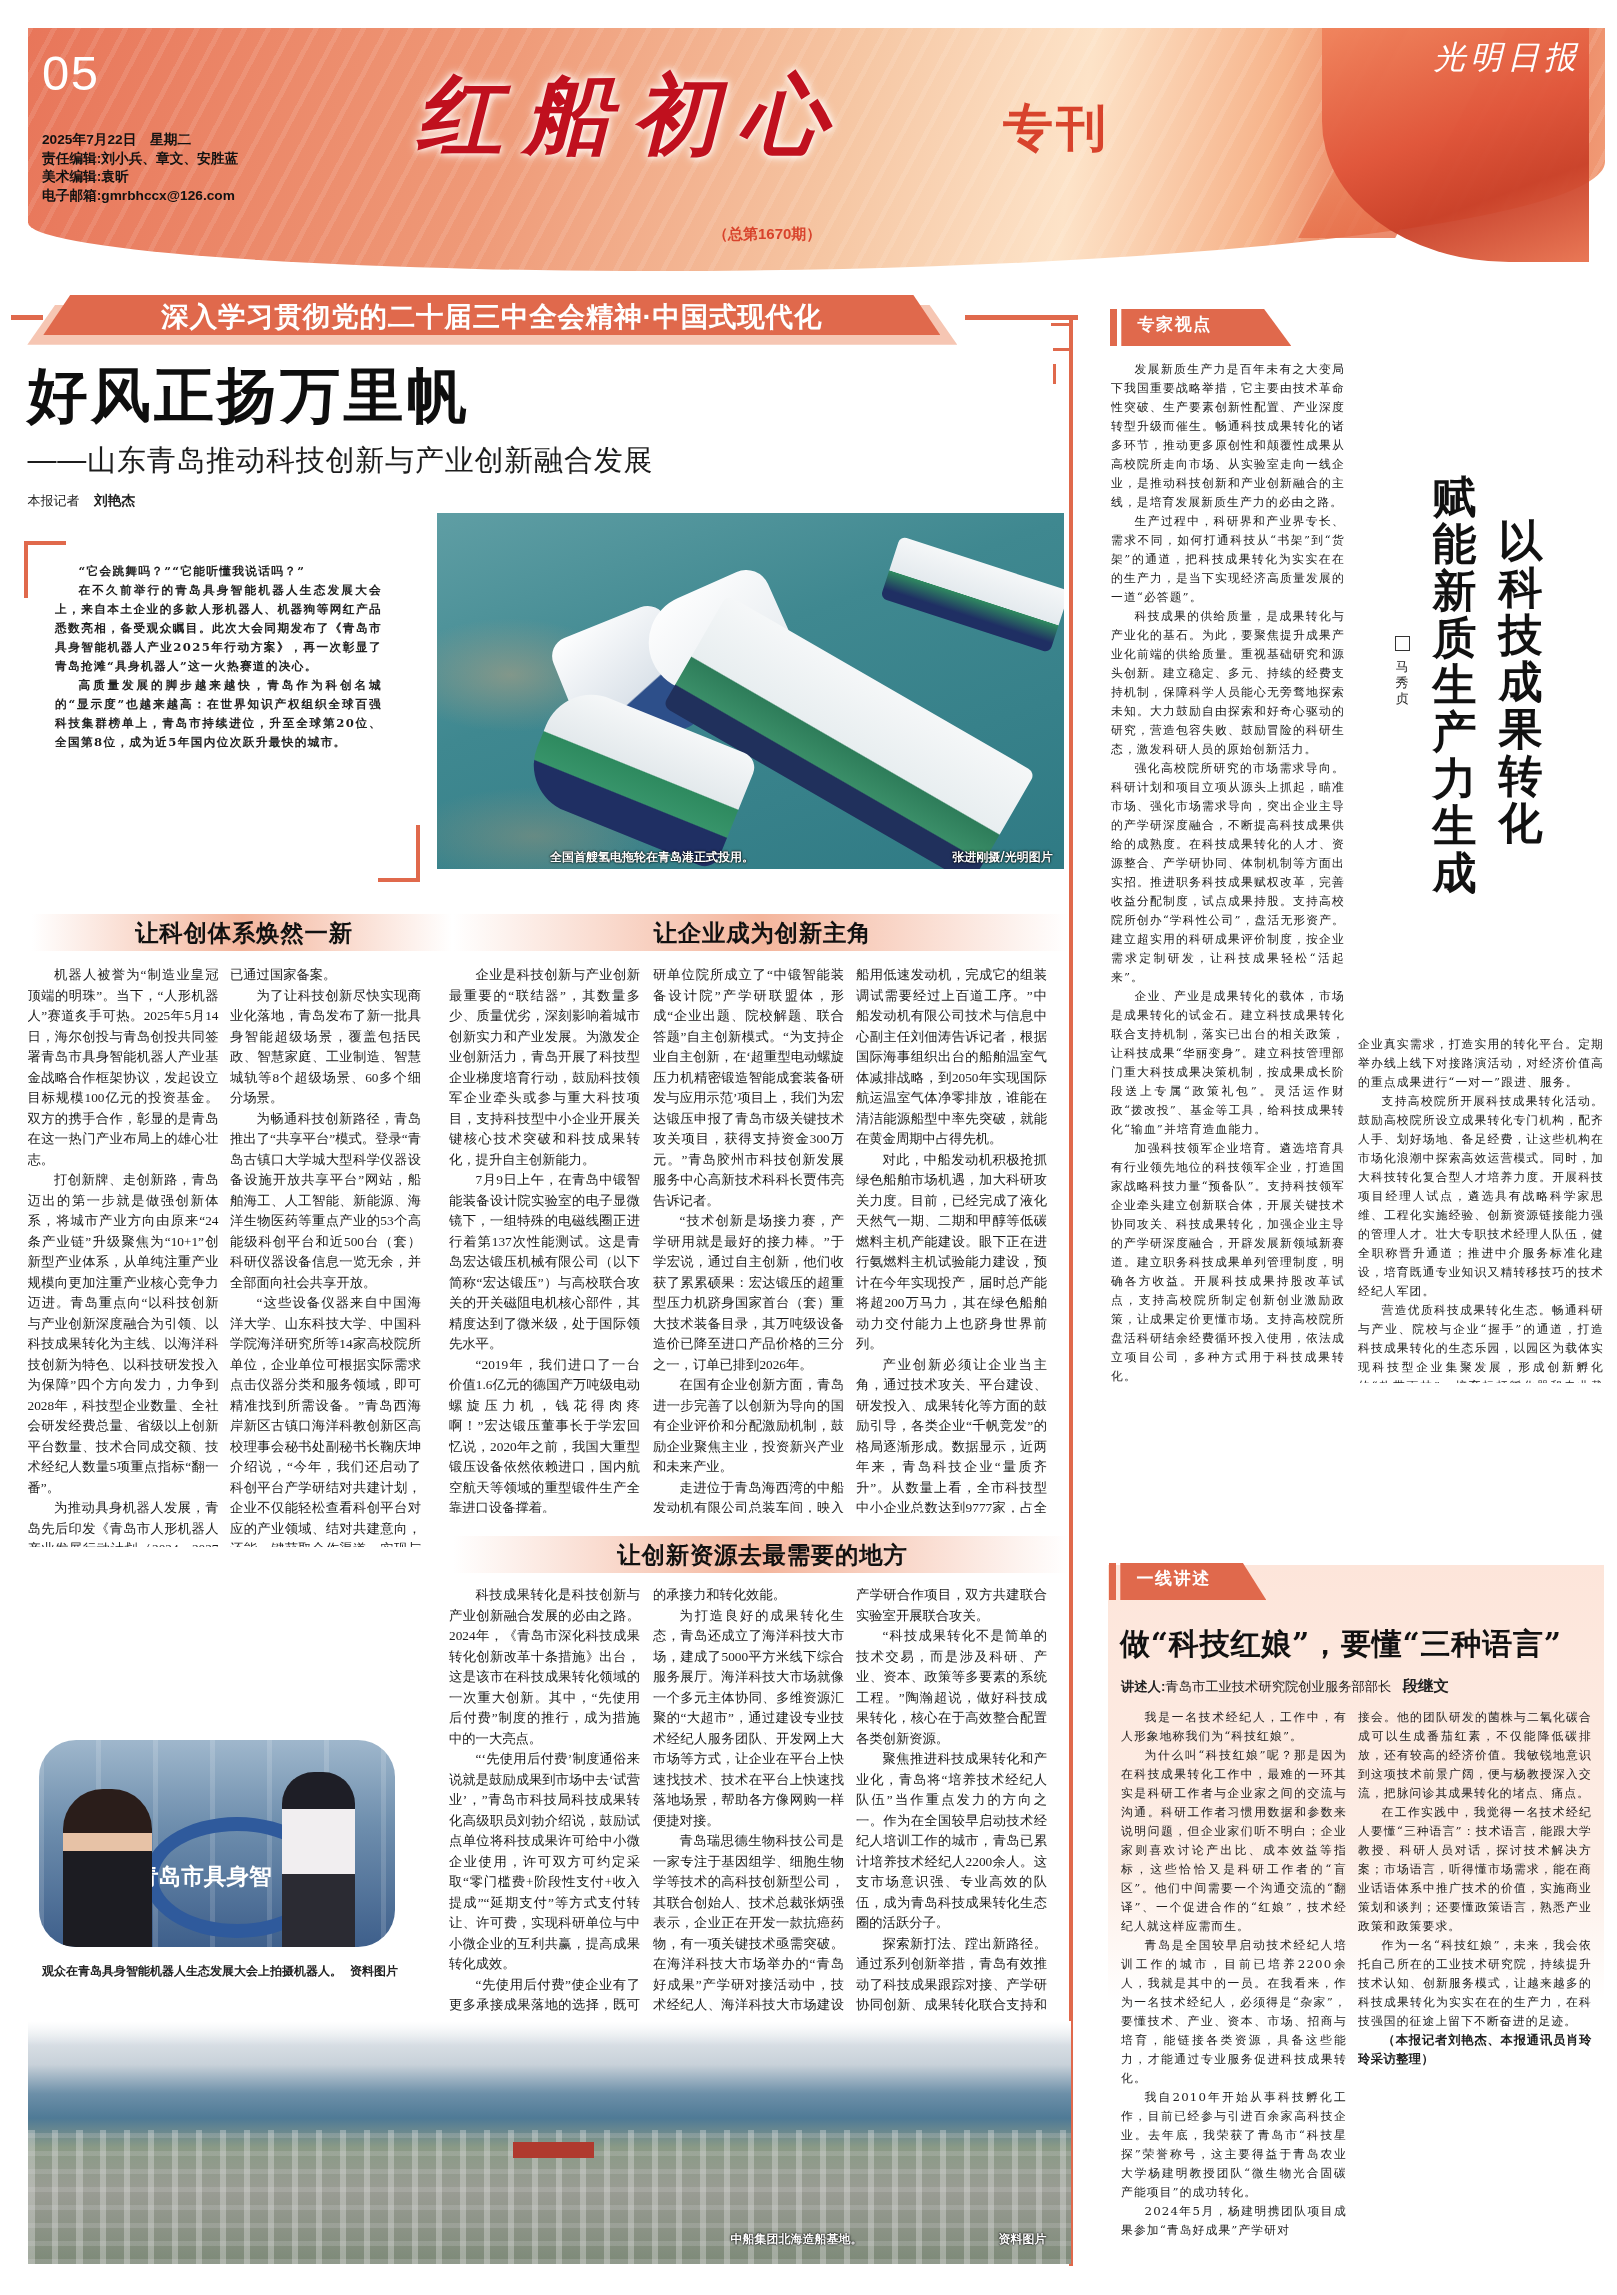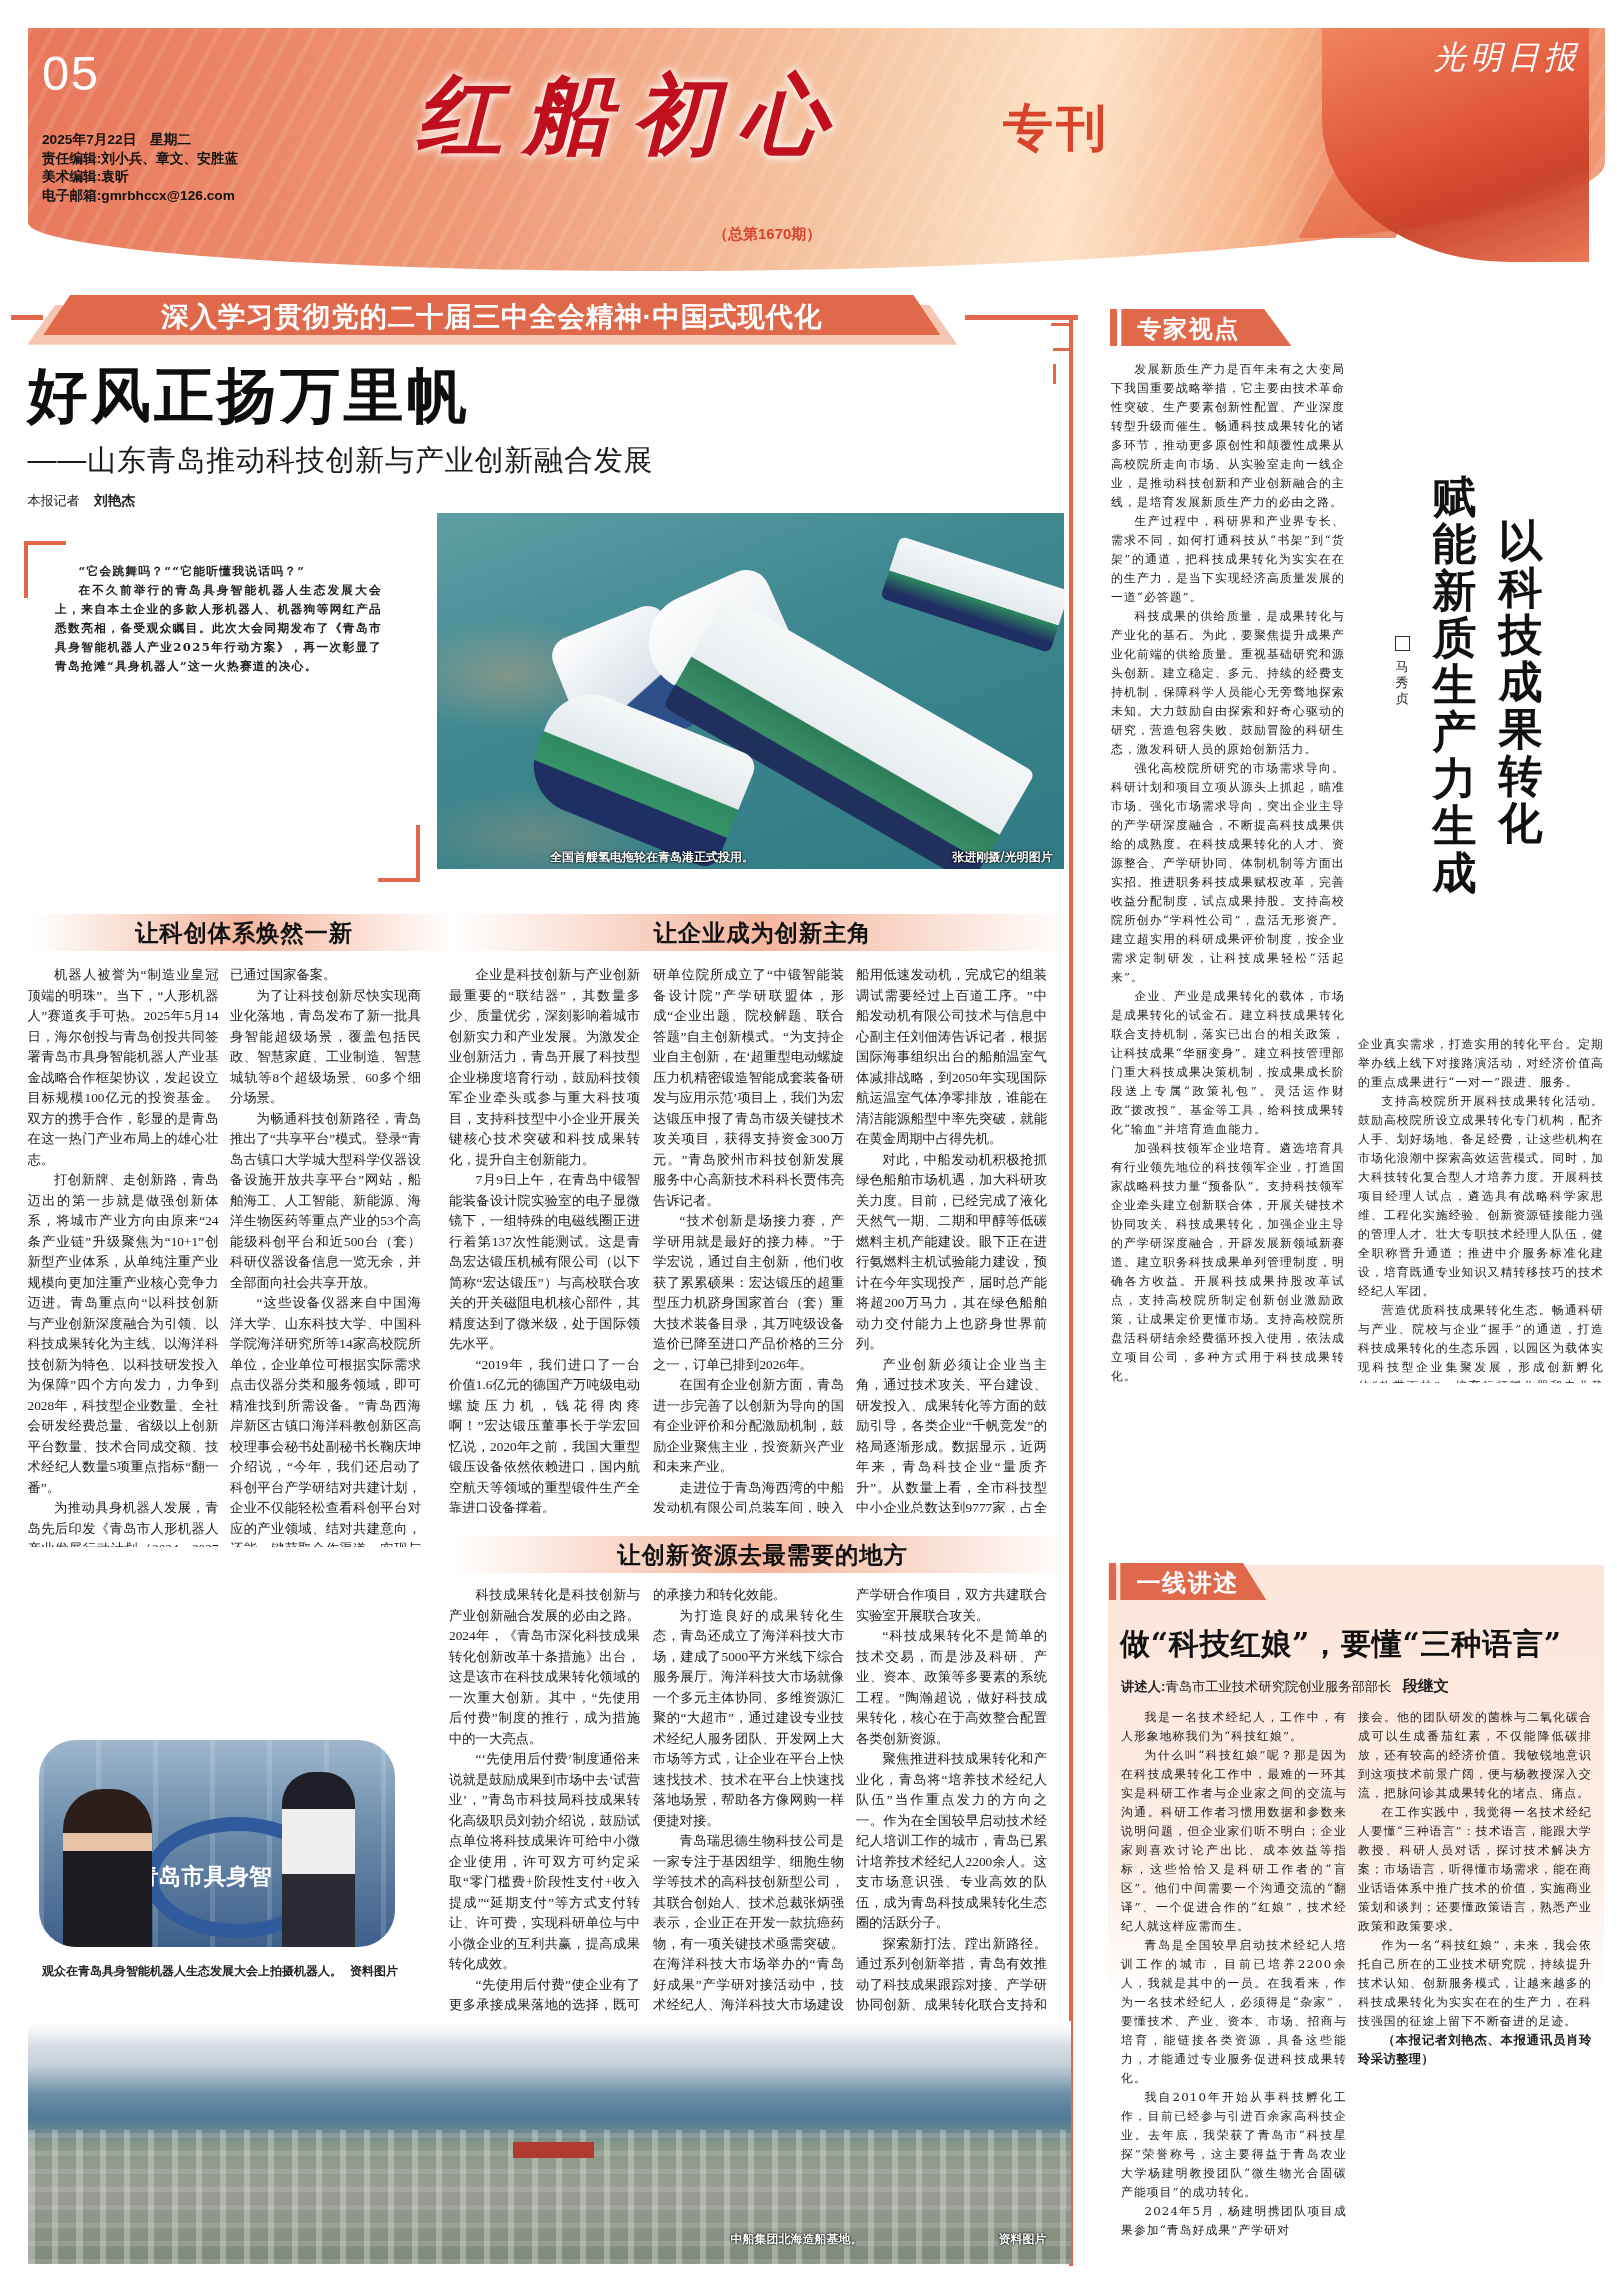--- a/index.html
+++ b/index.html
@@ -79,21 +79,21 @@
   
   .yard-photo { left: 27.5px; top: 2021px; width: 1043px; height: 243px;
     background:
       linear-gradient(180deg, rgba(255,255,255,1) 0%, rgba(255,255,255,0) 10%),
       linear-gradient(180deg, #e9edf1 0%, #c8d1d9 18%, #6c8fa8 30%, #4f7a96 40%, #8a9a86 52%, #9a9c94 70%, #7d8a78 100%); }
 
   
   .tag { position: absolute; height: 37px; }
   .tag-bar { position: absolute; left: 0; top: 0; width: 6.5px; height: 37px; background: #e0694c; }
   .tag-box { position: absolute; left: 11.3px; top: 0; height: 37px; background: #e0694c; clip-path: polygon(0 0, 84% 0, 100% 100%, 0 100%); }
-  .tag-text { position: absolute; left: 27.5px; top: 4px; font-family: "Liberation Sans", sans-serif; font-weight: bold; font-size: 24px; color: #fff; letter-spacing: 1.6px; }
+  .tag-text { position: absolute; left: 27.5px; top: 4px; font-family: "Liberation Sans", sans-serif; font-weight: bold; font-size: 17px; color: #fff; letter-spacing: 1.6px; }
 
   .ex-col { position: absolute; font-family: "DejaVu Serif", serif; font-size: 11.8px; line-height: 19px; color: #202020; text-align: justify; letter-spacing: 1.1px; }
   .ex-col p { text-indent: 2em; }
   .ex-col p.cont { text-indent: 0; }
   .ex-col p.author { font-weight: bold; font-family: "Liberation Sans", sans-serif; font-size: 12.3px; letter-spacing: 0.4px; }
 
   .vtitle { position: absolute; font-family: "DejaVu Serif", serif; font-weight: bold; font-size: 44px; line-height: 47px; color: #111; width: 49px; text-align: center; word-break: break-all; }
   .vauthor { position: absolute; font-family: "DejaVu Serif", serif; font-size: 13px; line-height: 16px; width: 16px; text-align: center; color: #222; word-break: break-all; }
   .vbox { position: absolute; width: 14.6px; height: 14.6px; border: 1.6px solid #333; }
 
@@ -143,20 +143,21 @@
 <div class="byline">
   <span>本报记者</span><b>刘艳杰</b>
 </div>
 
 <div class="lead">
   <div class="corner-tl"></div>
   <div class="corner-br"></div>
   <div class="lead-text">
     <p>“它会跳舞吗？”“它能听懂我说话吗？”</p>
     <p>在不久前举行的青岛具身智能机器人生态发展大会上，来自本土企业的多款人形机器人、机器狗等网红产品悉数亮相，备受观众瞩目。此次大会同期发布了《青岛市具身智能机器人产业2025年行动方案》，再一次彰显了青岛抢滩“具身机器人”这一火热赛道的决心。</p>
+    <p>高质量发展的脚步越来越快，青岛作为科创名城的“显示度”也越来越高：在世界知识产权组织全球百强科技集群榜单上，青岛市持续进位，升至全球第20位、全国第8位，成为近5年国内位次跃升最快的城市。</p>
   </div>
 </div>
 
 <div class="photo ship-photo">
   <div class="ship" style="left:129px;top:105px;width:121px;height:129px;background:linear-gradient(160deg,#fff,#dce3ea 60%,#2d4f8a 61%);transform:rotate(-22deg);"></div>
   <div class="ship" style="left:210px;top:73px;width:137px;height:97px;background:linear-gradient(160deg,#fff,#e6ebef);transform:rotate(-24deg);border-radius:49px 24px 24px 49px;"></div>
   <div class="ship" style="left:234px;top:162px;width:356px;height:129px;background:linear-gradient(180deg,#f5f7f8 0%,#e8eef0 55%,#2e7d5a 56%,#3a8e68 80%,#20305c 81%);transform:rotate(30deg);border-radius:8px;"></div>
   <div class="ship" style="left:97px;top:202px;width:210px;height:121px;background:linear-gradient(180deg,#f5f7f8 0%,#e3e9ec 45%,#2e8a5f 46%,#37946a 70%,#1f2f63 71%);transform:rotate(22deg);border-radius:49px 16px 16px 49px;"></div>
   <div class="ship" style="left:449px;top:49px;width:178px;height:65px;background:linear-gradient(180deg,#f5f7f8 0%,#e4eaee 55%,#2f8a60 56%,#1f2f63 85%);transform:rotate(18deg);border-radius:6.5px;"></div>
   <div class="cap" style="left:113px;top:336px;">全国首艘氢电拖轮在青岛港正式投用。</div>

